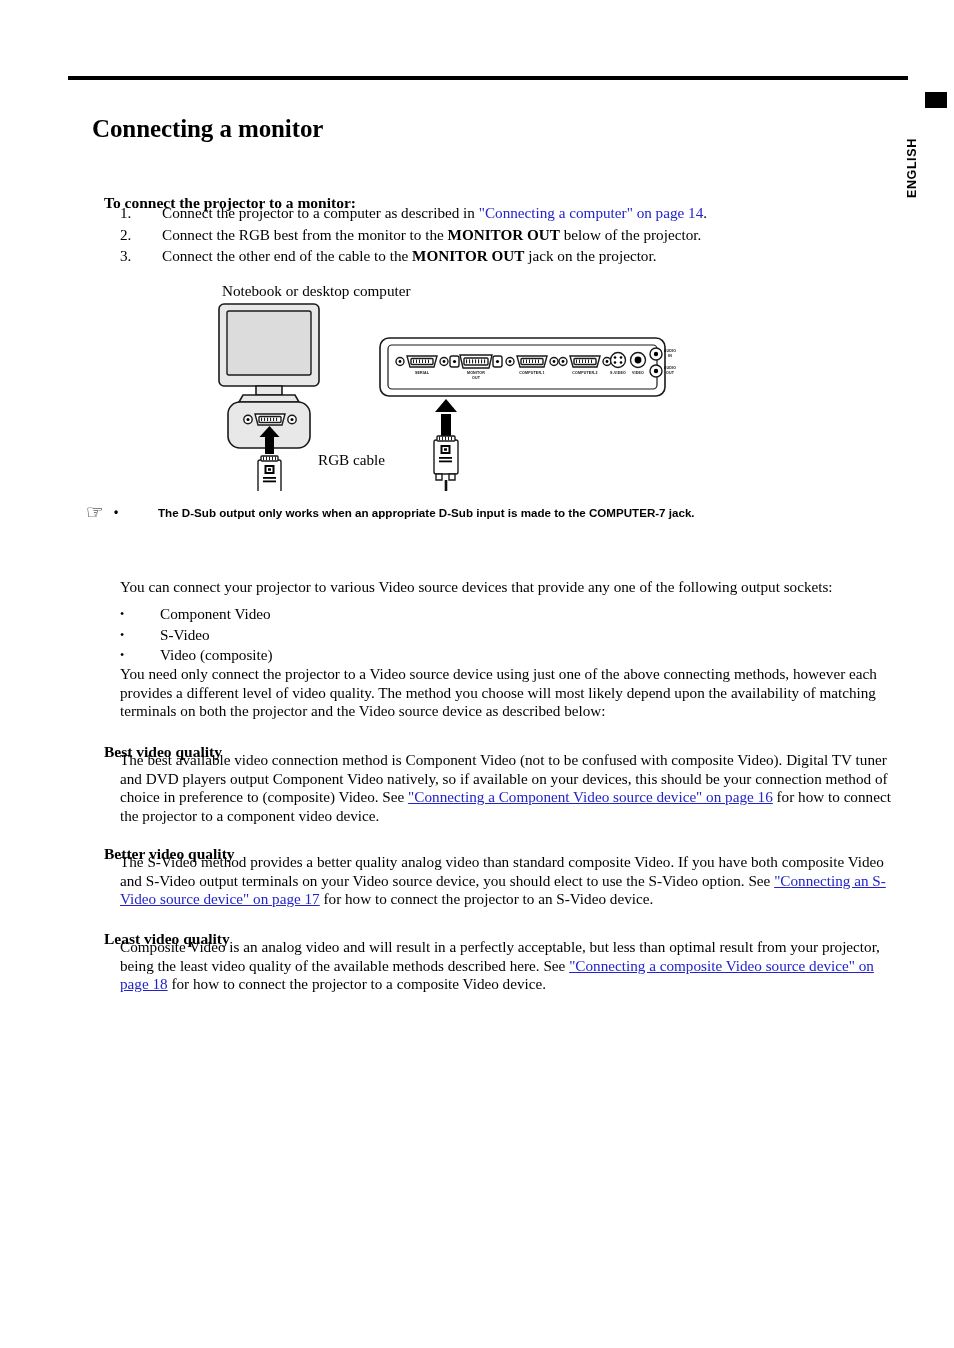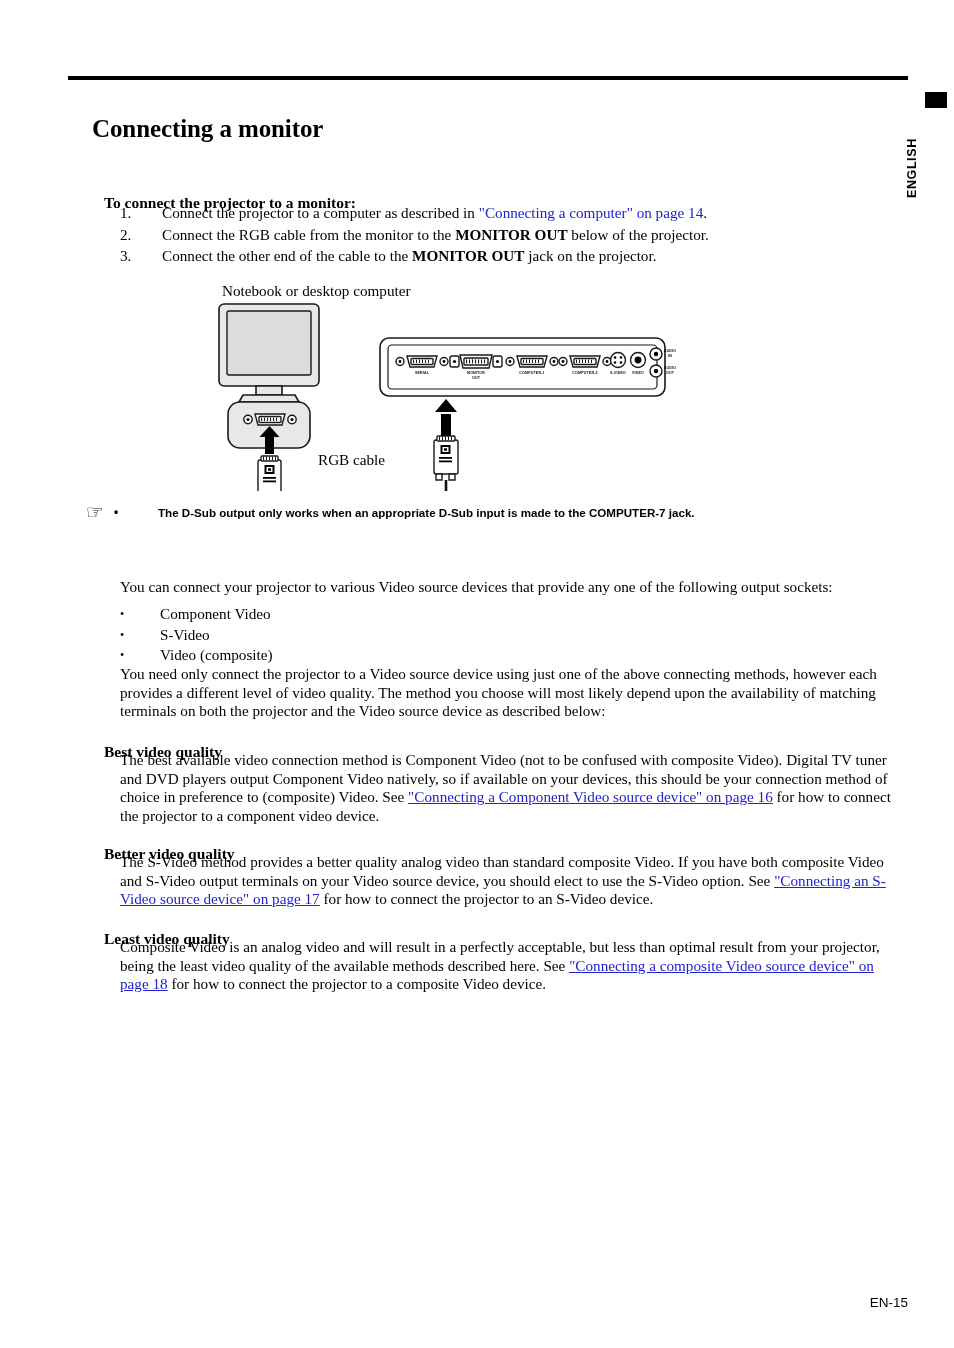--- a/index.html
+++ b/index.html
@@ -197,21 +197,21 @@
 
   <h3 class="h3" style="top:178px;">To connect the projector to a monitor:</h3>
 
   <div class="numlist" style="top:202px;">
     <div class="numrow">
       <span class="num">1.</span>
       <span class="txt"><span>Connect the projector to a computer as described in </span><a class="xref" href="#">"Connecting a computer" on page 14</a><span>.</span></span>
     </div>
     <div class="numrow">
       <span class="num">2.</span>
-      <span class="txt"><span>Connect the RGB cable from the monitor to the </span><b>MONITOR OUT</b><span> below of the projector.</span></span>
+      <span class="txt"><span>Connect the RGB best from the monitor to the </span><b>MONITOR OUT</b><span> below of the projector.</span></span>
     </div>
     <div class="numrow">
       <span class="num">3.</span>
       <span class="txt"><span>Connect the other end of the cable to the </span><b>MONITOR OUT</b><span> jack on the projector.</span></span>
     </div>
   </div>
 
   <div class="figure">
     <div class="fig-caption">Notebook or desktop computer</div>
     <div class="rgb-label">RGB cable</div>
@@ -453,15 +453,14 @@
   <h3 class="h3" style="top:829px;">Better video quality</h3>
   <div class="para" style="top:853px;">
     <span>The S-Video method provides a better quality analog video than standard composite Video. If you have both composite Video and S-Video output terminals on your Video source device, you should elect to use the S-Video option. See </span><a class="xref ul" href="#">"Connecting an S-Video source device" on page 17</a><span> for how to connect the projector to an S-Video device.</span>
   </div>
 
   <h3 class="h3" style="top:914px;">Least video quality</h3>
   <div class="para" style="top:938px;">
     <span>Composite Video is an analog video and will result in a perfectly acceptable, but less than optimal result from your projector, being the least video quality of the available methods described here. See </span><a class="xref ul" href="#">"Connecting a composite Video source device" on page 18</a><span> for how to connect the projector to a composite Video device.</span>
   </div>
 
-  <div class="footer">EN-15</div>
 
 </div>
 
 </body></html>

